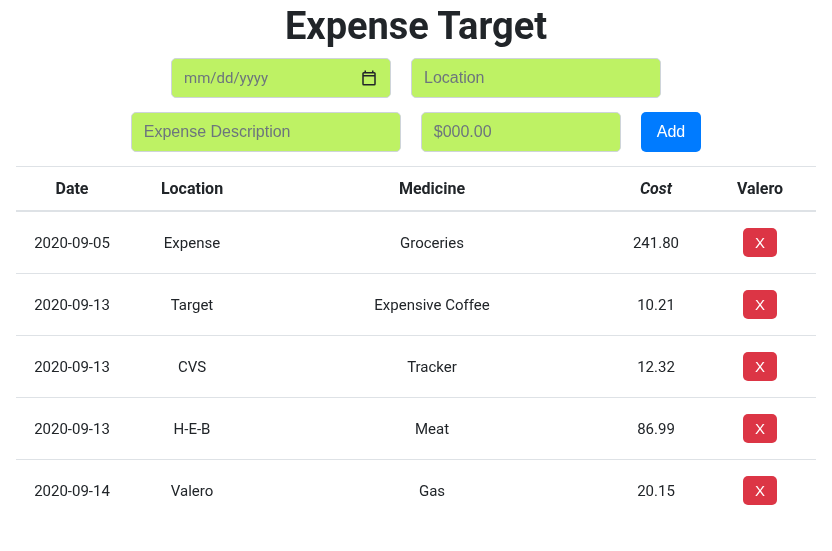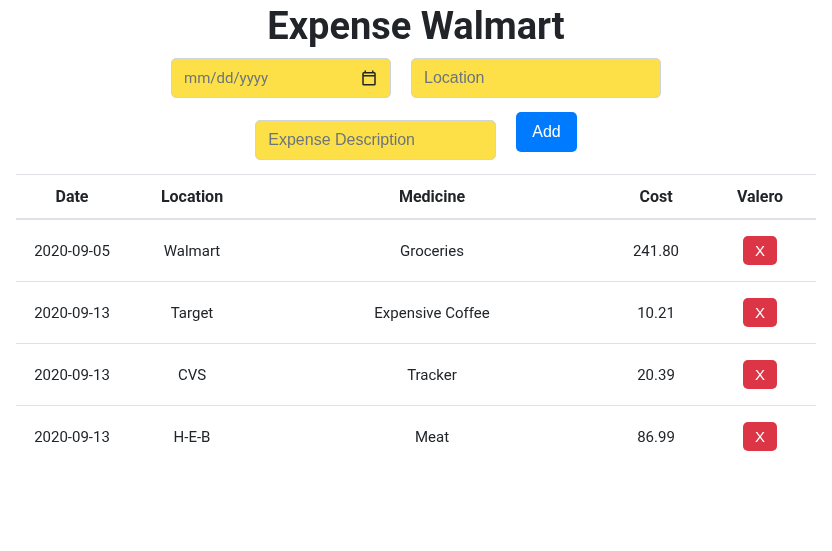--- a/index.html
+++ b/index.html
@@ -22,35 +22,35 @@
       justify-content: center;
       gap: 20px;
       margin-bottom: 14px;
     }
     .form-control {
       border: 1px solid #ced4da;
       border-radius: 5px;
       padding: 8px 12px;
       font-size: 16px;
       color: #495057;
-      background: #fde047;
+      background: #bef264;
       height: 40px;
     }
     .form-control::placeholder { color: #6c757d; }
     .date-input {
       width: 220px;
       display: flex;
       align-items: center;
       justify-content: space-between;
       color: #6c757d;
     }
     .date-input .placeholder-text { color: #6c757d; font-size: 15px; }
     .calendar-icon { width: 18px; height: 18px; display: inline-block; }
     .location-input { width: 250px; }
-    .desc-input { width: 241px; margin-top: 8px; }
+    .desc-input { width: 270px; }
     .cost-input { width: 200px; }
     .btn-primary {
       background: #007bff;
       color: #fff;
       border: none;
       border-radius: 5px;
       padding: 8px 16px;
       font-size: 16px;
       cursor: pointer;
       height: 40px;
@@ -80,78 +80,86 @@
       color: #fff;
       border: none;
       border-radius: 5px;
       padding: 6px 12px;
       font-size: 15px;
       cursor: pointer;
     }
     .col-date { width: 14%; }
     .col-loc { width: 16%; }
     .col-exp { width: 44%; }
-    .col-cost { width: 12%; }
+    .col-cost { width: 12%; font-style: italic; }
     .col-del { width: 14%; }
   </style>
 </head>
 <body>
 
-<h1>Expense Walmart</h1>
+<h1>Expense Target</h1>
 
 <div class="form-row">
   <div class="form-control date-input">
     <span class="placeholder-text">mm/dd/yyyy</span>
     <span class="calendar-icon">
       <svg viewBox="0 0 24 24" width="18" height="18" fill="#212529">
         <path d="M19 4h-1V2h-2v2H8V2H6v2H5a2 2 0 0 0-2 2v14a2 2 0 0 0 2 2h14a2 2 0 0 0 2-2V6a2 2 0 0 0-2-2zm0 16H5V10h14v10zM5 8V6h14v2H5z"></path>
       </svg>
     </span>
   </div>
   <input type="text" class="form-control location-input" placeholder="Location" style="">
 </div>
 
 <div class="form-row">
   <input type="text" class="form-control desc-input" placeholder="Expense Description" style="">
+  <input type="text" class="form-control cost-input" placeholder="$000.00" style="">
   <button class="btn-primary">Add</button>
 </div>
 
 <table class="table">
   <thead>
     <tr>
       <th class="col-date">Date</th>
       <th class="col-loc">Location</th>
       <th class="col-exp">Medicine</th>
       <th class="col-cost">Cost</th>
       <th class="col-del">Valero</th>
     </tr>
   </thead>
   <tbody id="expenses-body">
   <tr>
         <td>2020-09-05</td>
-        <td>Walmart</td>
+        <td>Expense</td>
         <td>Groceries</td>
         <td>241.80</td>
         <td><button class="btn-del">X</button></td>
       </tr>
       <tr>
         <td>2020-09-13</td>
         <td>Target</td>
         <td>Expensive Coffee</td>
         <td>10.21</td>
         <td><button class="btn-del">X</button></td>
       </tr>
       <tr>
         <td>2020-09-13</td>
         <td>CVS</td>
         <td>Tracker</td>
-        <td>20.39</td>
+        <td>12.32</td>
         <td><button class="btn-del">X</button></td>
       </tr>
       <tr>
         <td>2020-09-13</td>
         <td>H-E-B</td>
         <td>Meat</td>
         <td>86.99</td>
         <td><button class="btn-del">X</button></td>
       </tr>
+      <tr>
+        <td>2020-09-14</td>
+        <td>Valero</td>
+        <td>Gas</td>
+        <td>20.15</td>
+        <td><button class="btn-del">X</button></td>
+      </tr>
     </tbody>
 </table>
 
 </body></html>

